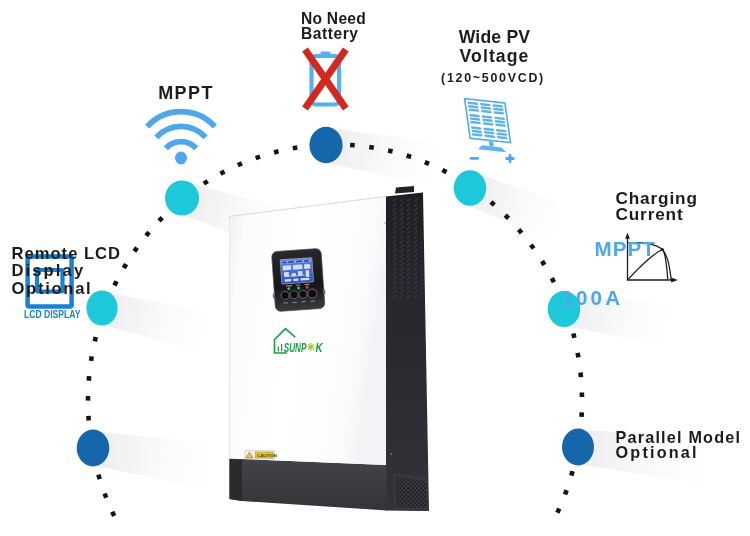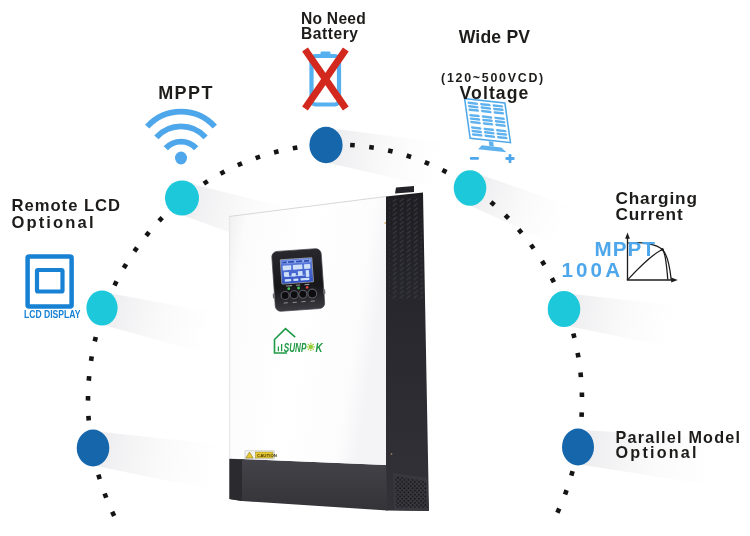--- a/index.html
+++ b/index.html
@@ -8,32 +8,32 @@
   .gfx{position:absolute;left:0;top:0;}
   .lbl{position:absolute;font-weight:700;color:var(--text-dark);white-space:nowrap;}
   .lbl div{transform-origin:left top;}
   .ctr div{transform-origin:center top;}
   #lbl-no-need{left:301px;top:11.2px;font-size:15.6px;line-height:15.2px;}
   #lbl-no-need div:nth-child(1){letter-spacing:0.25px;}
   #lbl-no-need div:nth-child(2){letter-spacing:0.55px;}
   #lbl-wifi{left:186px;top:83px;font-size:18px;letter-spacing:1.4px;transform:translateX(-50%);}
   #lbl-wide-pv{left:494.5px;top:27.5px;font-size:17.6px;line-height:19.8px;transform:translateX(-50%);text-align:center;}
   #lbl-wide-pv div:nth-child(1){letter-spacing:0.2px;}
-  #lbl-wide-pv div:nth-child(2){letter-spacing:1.1px;margin-top:37px;}
+  #lbl-wide-pv div:nth-child(2){letter-spacing:1.1px;}
   #lbl-pv-sub{left:493px;top:71px;font-size:12.4px;letter-spacing:1.75px;transform:translateX(-50%);}
   #lbl-remote{left:11.5px;top:196.5px;font-size:16.6px;line-height:17.7px;}
-  #lbl-remote div:nth-child(1){letter-spacing:1.0px;}
+  #lbl-remote div:nth-child(1){letter-spacing:1.0px;margin-top:48px;}
   #lbl-remote div:nth-child(2){letter-spacing:2.1px;}
   #lbl-remote div:nth-child(3){letter-spacing:1.7px;}
   #lbl-lcd-caption{left:23.5px;top:307.5px;font-size:11px;color:var(--deep-blue);}
   #lbl-lcd-caption div{transform:scaleX(0.78);}
   #lbl-charging{left:579.5px;top:191px;font-size:17.2px;line-height:15.6px;letter-spacing:0.85px;margin-left:36px;}
   #lbl-mppt{left:561.5px;top:238px;font-size:20.6px;line-height:21.2px;color:var(--icon-blue);}
   #lbl-mppt div:nth-child(1){letter-spacing:1.0px;padding-left:33px;}
-  #lbl-mppt div:nth-child(2){letter-spacing:3.1px;}
+  #lbl-mppt div:nth-child(2){letter-spacing:3.1px;margin-top:28px;}
   #lbl-parallel{left:615.5px;top:430px;font-size:16.2px;line-height:14.9px;}
   #lbl-parallel div:nth-child(1){letter-spacing:1.2px;}
   #lbl-parallel div:nth-child(2){letter-spacing:2.2px;}
 </style>
 </head>
 <body>
 
 <div class="stage">
 <svg class="gfx" width="750" height="536" viewBox="0 0 750 536">
   <defs>
@@ -348,20 +348,21 @@
 </div>
 <div class="lbl ctr" id="lbl-wide-pv">
   <div>Wide PV</div>
   <div>Voltage</div>
 </div>
 <div class="lbl ctr" id="lbl-pv-sub">
   <div>(120~500VCD)</div>
 </div>
 <div class="lbl" id="lbl-remote">
   <div>Remote LCD</div>
+  <div>Display</div>
   <div>Optional</div>
 </div>
 <div class="lbl" id="lbl-lcd-caption">
   <div>LCD DISPLAY</div>
 </div>
 <div class="lbl" id="lbl-charging">
   <div>Charging</div>
   <div>Current</div>
 </div>
 <div class="lbl" id="lbl-mppt">

